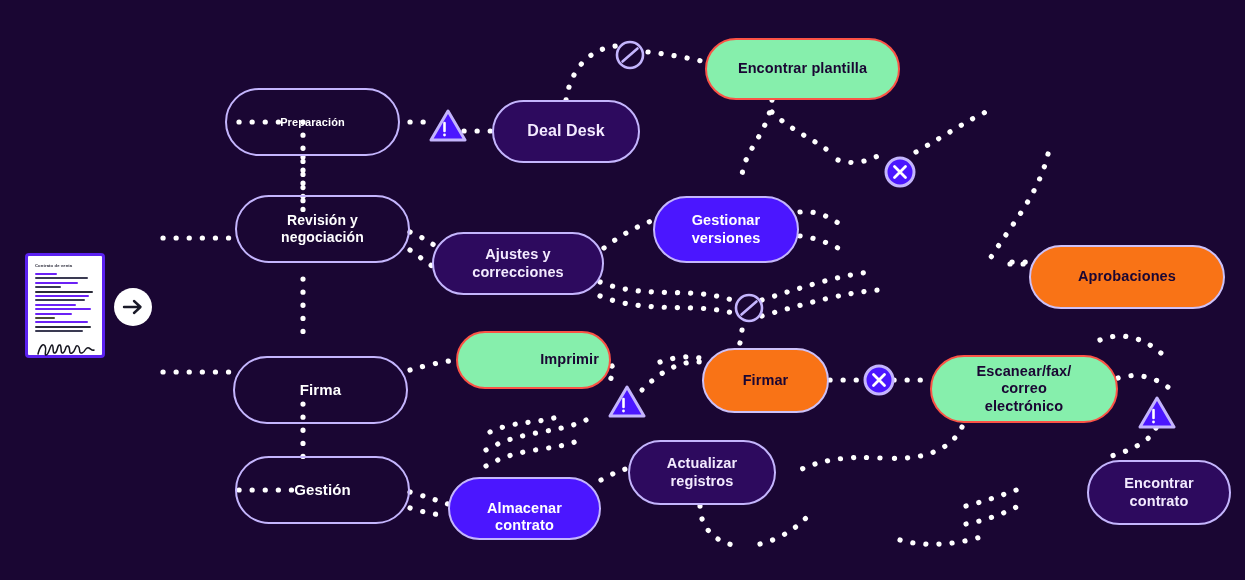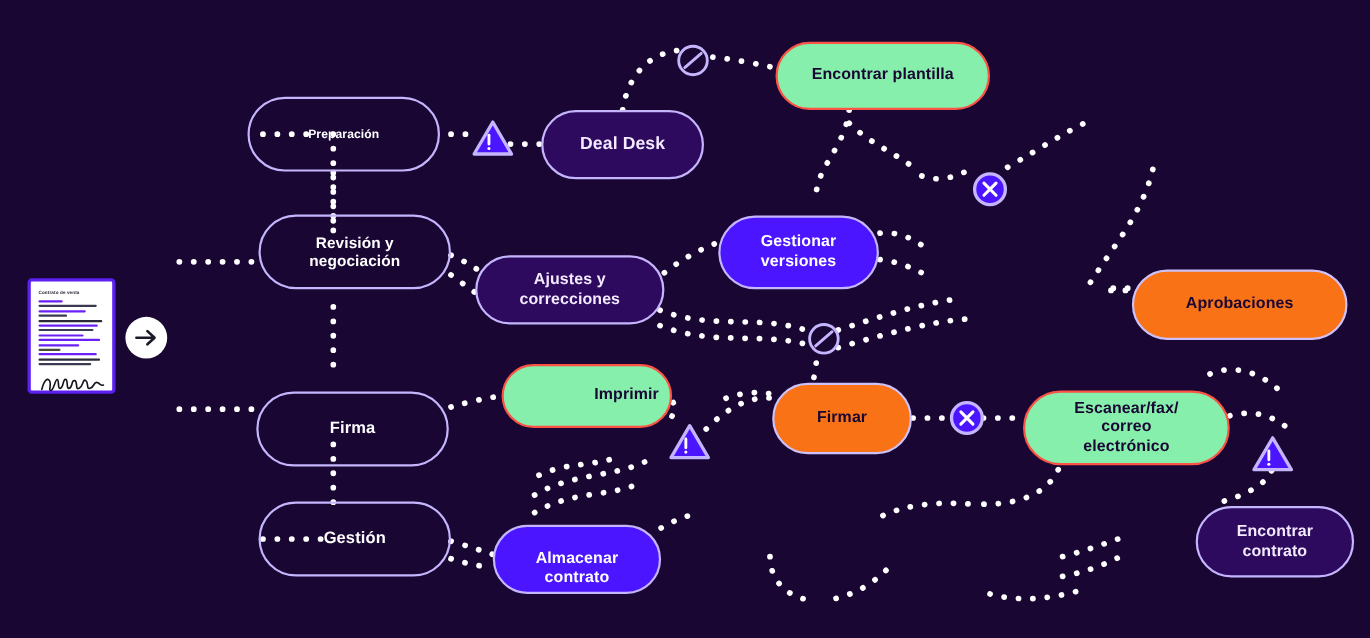--- a/index.html
+++ b/index.html
@@ -222,20 +222,24 @@
     <span>Escanear/fax/
 correo
 electrónico</span>
   </div>
 
   <div class="node n-blue" style="left:448px;top:477px;width:153px;height:63px;font-size:14.5px;align-items:flex-end;">
     <span>Almacenar
 contrato</span>
   </div>
 
+  <div class="node n-dark" style="left:628px;top:440px;width:148px;height:65px;font-size:14.5px;">
+    <span>Actualizar
+registros</span>
+  </div>
 
 
   <div class="node n-dark" style="left:1087px;top:460px;width:144px;height:65px;font-size:14.5px;">
     <span>Encontrar
 contrato</span>
   </div>
 
   <div class="icon" style="left:429px;top:109px;">
     <svg width="38" height="34" viewBox="0 0 38 34">
       <path d="M19 2 L36 31 H2 Z" fill="#4b16ff" stroke="#c4b5fd" stroke-width="3" stroke-linejoin="round"></path>

